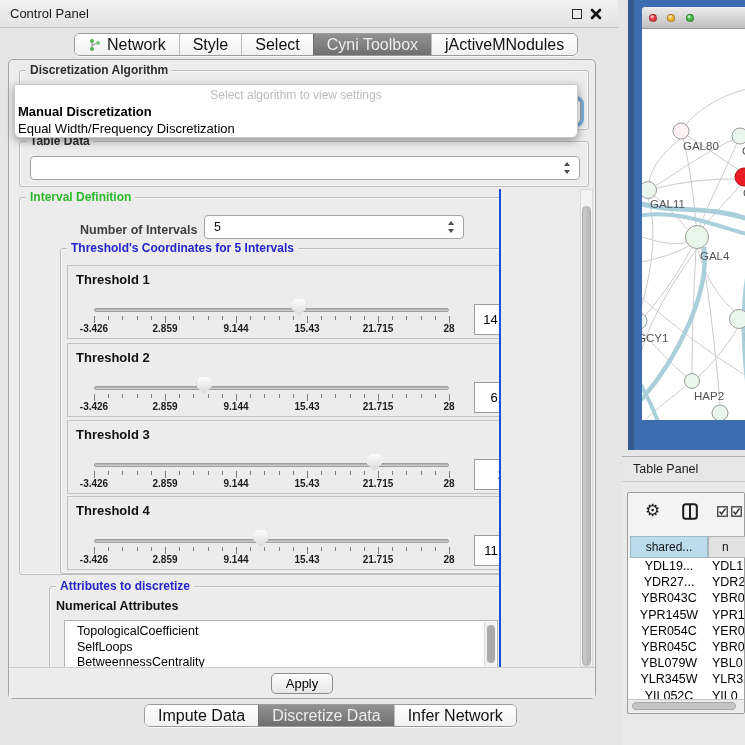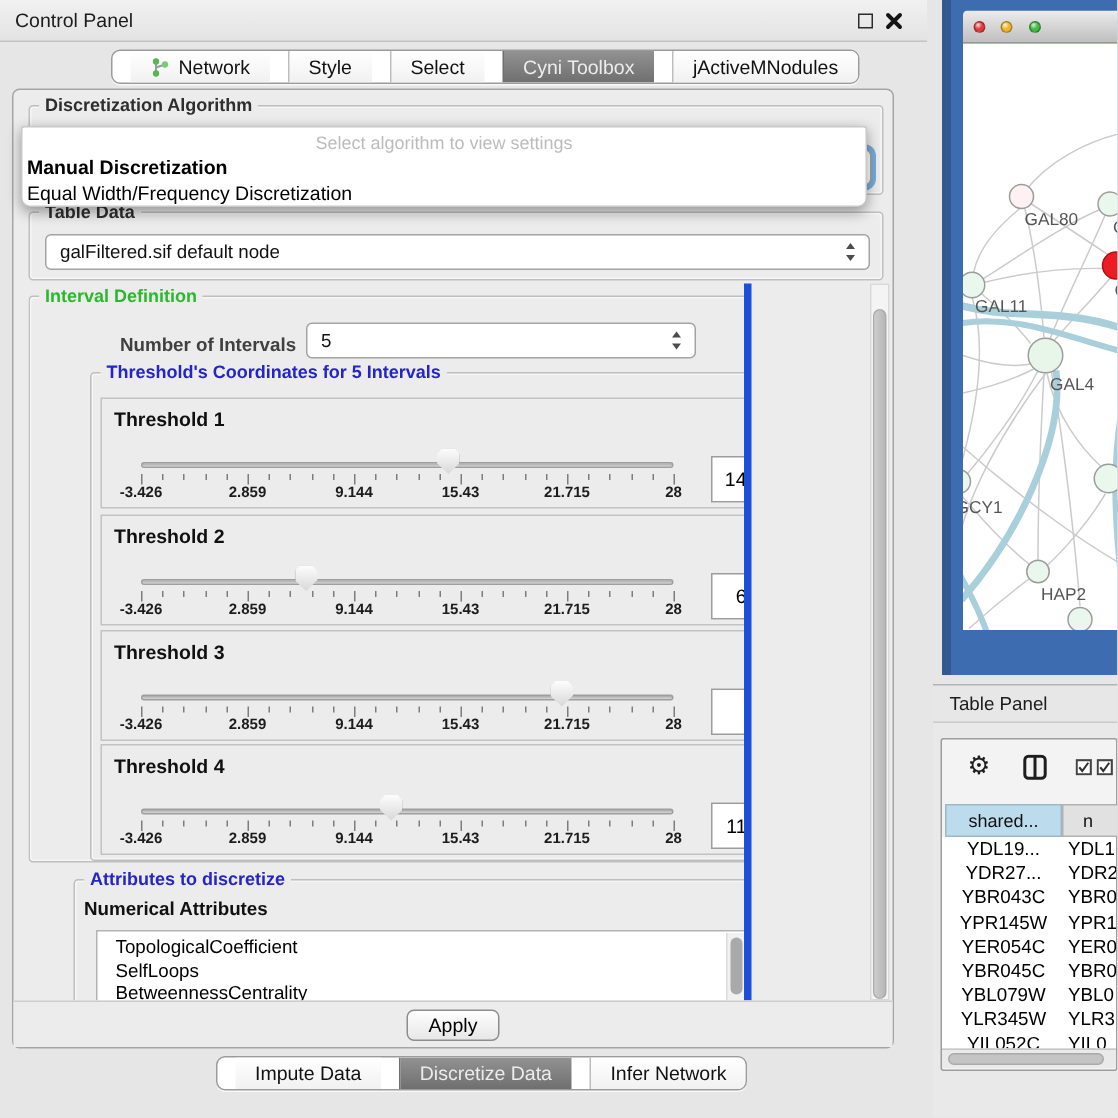--- a/index.html
+++ b/index.html
@@ -8,22 +8,22 @@
 
   
   #titlebar{position:absolute;left:0;top:0;width:618px;height:28px;
     background:linear-gradient(#f1f1f1,#e3e3e3);border-bottom:1px solid #c2c2c2;}
   #titlebar .title{position:absolute;left:10px;top:0;line-height:27px;font-size:13px;color:#1b1b1b;}
   #float-btn{position:absolute;left:572px;top:9px;width:10px;height:10px;border:1.5px solid #2b2b2b;background:transparent;}
   #close-btn{position:absolute;left:590px;top:8px;width:12px;height:12px;}
 
   .segctl{position:absolute;display:flex;height:23px;border:1px solid #9b9b9b;border-radius:6px;
     overflow:hidden;background:#fff;box-shadow:0 1px 0 rgba(255,255,255,.7);}
-  .seg{display:flex;align-items:center;padding:0 13px;font-size:13px;color:#111;
-    background:linear-gradient(#ffffff,#f1f1f1);border-left:1px solid #bdbdbd;white-space:nowrap;margin-left:12px;}
+  .seg{display:flex;align-items:center;padding:0 13px;font-size:16px;color:#111;
+    background:linear-gradient(#ffffff,#f1f1f1);border-left:1px solid #bdbdbd;white-space:nowrap;}
   .seg:first-child{border-left:none;}
   .seg.sel{background:linear-gradient(#929292,#6f6f6f);color:#ececec;border-left-color:#6f6f6f;}
   .seg .neticon{margin-right:6px;}
   #top-tabs{left:74px;top:33px;}
   #bottom-tabs{left:144px;top:704px;}
 
   #main-panel{position:absolute;left:8px;top:59px;width:588px;height:640px;background:#ececec;
     border:1px solid #a5a5a5;border-radius:5px;}
 
   .group{position:absolute;border:1px solid #bfbfbf;border-radius:3px;
@@ -47,21 +47,21 @@
 
   #algo-popup{position:absolute;left:5px;top:24px;width:564px;height:54px;background:#fff;
     border:1px solid #c8c8c8;border-radius:2px 2px 6px 6px;box-shadow:0 3px 9px rgba(0,0,0,.38);z-index:40;}
   #algo-popup .ph{margin-top:3px;text-align:center;font-size:12px;color:#bcbcbc;line-height:15px;}
   #algo-popup .item{font-size:13px;color:#000;line-height:17px;padding-left:3px;white-space:nowrap;}
   #algo-popup .item.sel{font-weight:bold;}
 
   #tabledata-group{left:10px;top:81px;width:570px;height:46px;}
   #tabledata-combo{left:10px;top:14px;width:550px;height:24px;}
 
-  #scrollarea{position:absolute;left:10px;top:129px;width:482px;height:478px;overflow:hidden;border-right:5px solid #1d4ed8;}
+  #scrollarea{position:absolute;left:10px;top:129px;width:482px;height:478px;overflow:hidden;border-right:2px solid #1d4ed8;}
   #vscroll{position:absolute;left:571px;top:129px;width:13px;height:478px;background:#f4f4f4;border:1px solid #d9d9d9;}
   #vscroll .thumb{position:absolute;left:1px;top:16px;width:9px;height:460px;border-radius:5px;
     background:linear-gradient(90deg,#cdcdcd,#b7b7b7);border:1px solid #ababab;}
 
   #interval-group{left:0;top:8px;width:552px;height:378px;}
   #noi-label{position:absolute;left:60px;top:25px;font-size:12.5px;font-weight:bold;color:#404040;}
   #noi-combo{left:184px;top:17px;width:260px;height:24px;}
   #thr-group{position:absolute;left:40px;top:50px;width:487px;height:326px;}
 
   .thr-row{position:absolute;left:6px;width:474px;height:74px;background:#ececec;border:1px solid #c2c2c2;}
@@ -177,21 +177,20 @@
       <div class="ph">Select algorithm to view settings</div>
       <div id="popup-items">
           <div class="item sel">Manual Discretization</div>
           <div class="item">Equal Width/Frequency Discretization</div>
         </div>
     </div>
 
     <div id="tabledata-group" class="group">
       <span class="legend">Table Data</span>
       <div id="tabledata-combo" class="combo">
-        <span class="val">galFiltered.sif default node</span>
         <span class="arrows">
             <i class="up"></i>
             <i class="dn"></i>
           </span>
       </div>
     </div>
 
     <div id="scrollarea">
       <div id="interval-group" class="group">
         <span class="legend green">Interval Definition</span>

